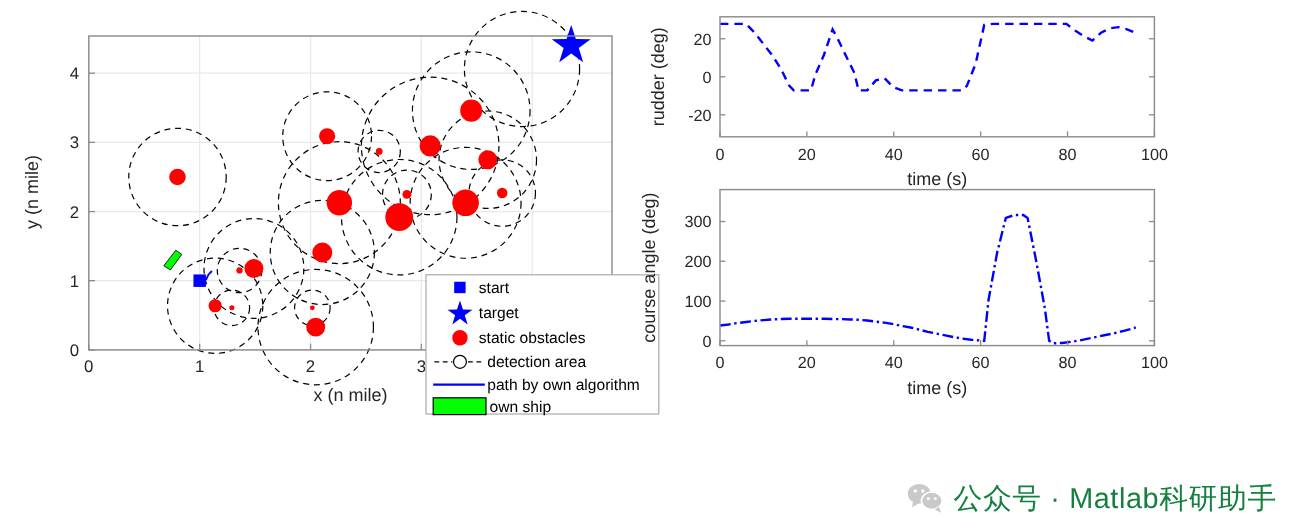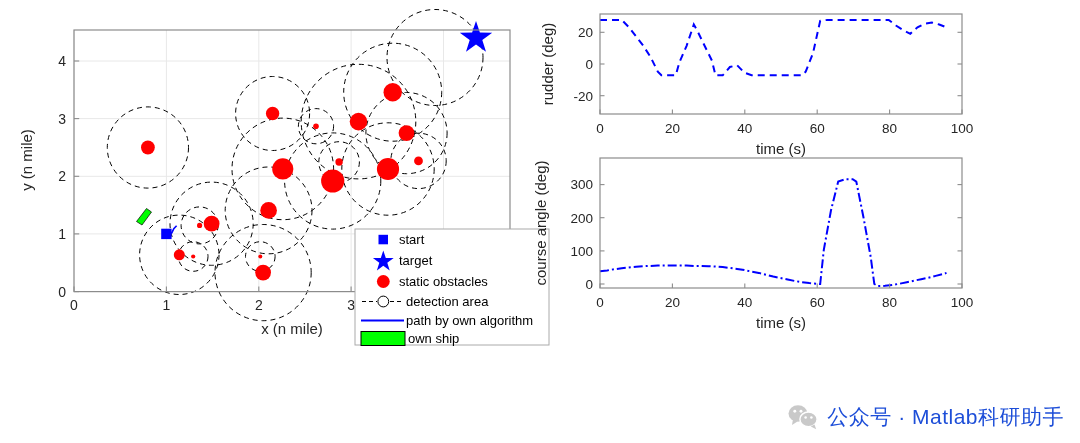--- a/index.html
+++ b/index.html
@@ -16,22 +16,22 @@
   .fig { position: absolute; left: 0; top: 0; width: 1080px; height: 443px; }
   svg { display: block; }
   .axis-label { font-family: "Liberation Sans", sans-serif; font-size: 15px; fill: #262626; }
   .tick-label { font-family: "Liberation Sans", sans-serif; font-size: 14px; fill: #262626; }
   .tick-label-sm { font-family: "Liberation Sans", sans-serif; font-size: 13.5px; fill: #262626; }
   .legend-text { font-family: "Liberation Sans", sans-serif; font-size: 13px; fill: #000000; }
   .wm {
     position: absolute;
     right: 16px; bottom: 12px;
     display: flex; align-items: center; gap: 9px;
-    color: #1d4ed8;
-    font-size: 21px;
+    color: #15803d;
+    font-size: 24px;
     font-family: "Liberation Sans", sans-serif;
     letter-spacing: 0.5px;
     white-space: nowrap;
   }
   .wm-icon { display: block; }
 </style>
 </head>
 <body>
 
 <div class="fig">

